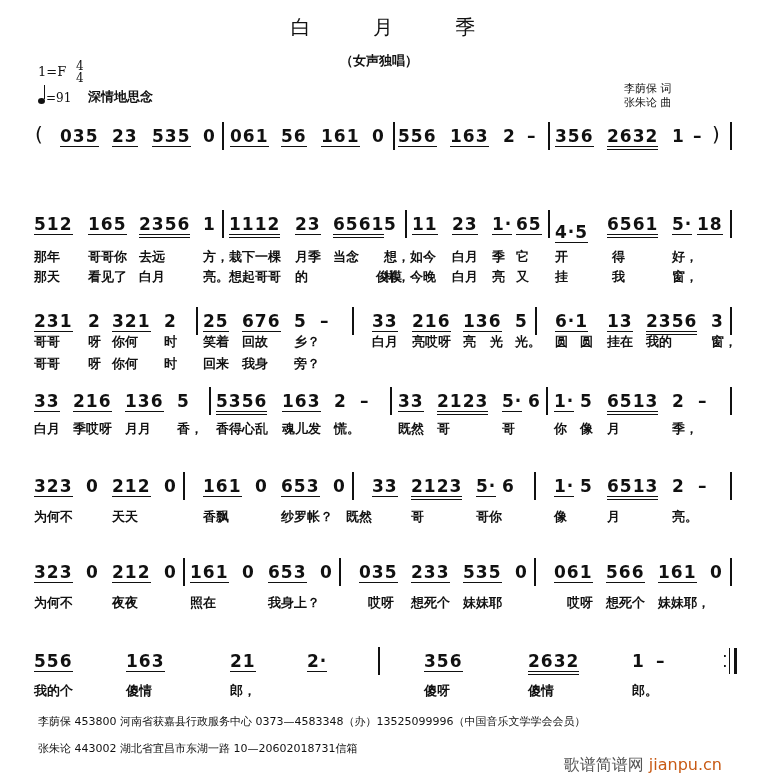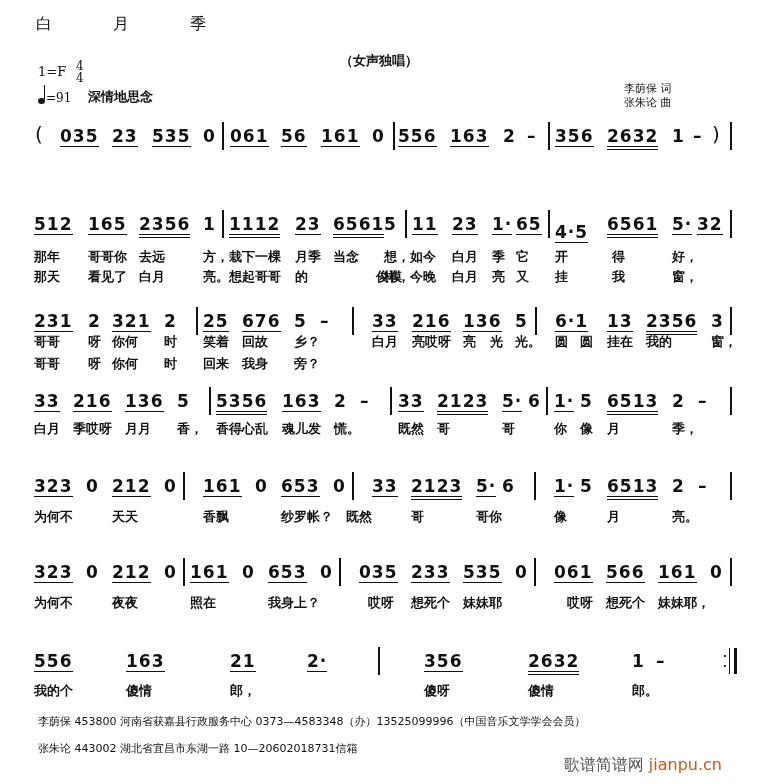--- a/index.html
+++ b/index.html
@@ -1,18 +1,18 @@
 <!DOCTYPE html>
 <html><head>
 <meta charset="utf-8">
 <style>
   html,body{margin:0;padding:0;background:#fff;}
   body{width:758px;height:784px;position:relative;overflow:hidden;font-family:"DejaVu Sans",sans-serif;color:#111;}
   .abs{position:absolute;}
-  .title{left:0;width:758px;top:14px;text-align:left;font-family:"DejaVu Serif",serif;font-size:16px;letter-spacing:28px;padding-left:36px;box-sizing:border-box;}
+  .title{left:0;width:758px;top:14px;text-align:center;font-family:"DejaVu Serif",serif;font-size:20px;letter-spacing:28px;padding-left:36px;box-sizing:border-box;}
   .subtitle{left:0;width:758px;top:52px;text-align:center;font-size:13px;font-weight:bold;}
   .key{left:38px;top:64px;font-family:"DejaVu Serif",serif;font-size:13px;}
   .timesig{left:76px;top:60px;font-family:"DejaVu Serif",serif;font-size:12px;line-height:12px;text-align:center;}
   .tempo{left:38px;top:88px;font-size:12px;font-family:"DejaVu Serif",serif;}
   .tempo .noteh{display:inline-block;width:7px;height:6px;background:#111;border-radius:50%;position:relative;top:2px;}
   .tempo .stem{display:inline-block;width:1px;height:14px;background:#111;position:relative;left:-1px;top:-3px;}
   .mood{left:88px;top:88px;font-size:13px;font-weight:bold;}
   .credits{left:624px;top:82px;font-size:11px;line-height:14px;}
   .row{left:0;width:758px;height:34px;}
   .note{position:absolute;font-size:17px;font-weight:bold;font-family:"DejaVu Sans",sans-serif;top:6px;white-space:nowrap;letter-spacing:1px;}
@@ -78,21 +78,21 @@
       <span class="note" style="left: 295px;"><span class="u1">23</span></span>
       <span class="note" style="left: 333px;"><span class="u2">6561</span></span>
       <span class="note" style="left: 384px;"><span>5</span></span>
       <span class="note" style="left: 412px;"><span class="u1">11</span></span>
       <span class="note" style="left: 452px;"><span class="u1">23</span></span>
       <span class="note" style="left: 492px;"><span class="u1">1·</span></span>
       <span class="note" style="left: 516px;"><span class="u1">65</span></span>
       <span class="note" style="left: 555px; margin-top: 8px;"><span class="u1">4·5</span></span>
       <span class="note" style="left: 607px;"><span class="u2">6561</span></span>
       <span class="note" style="left: 672px;"><span class="u1">5·</span></span>
-      <span class="note" style="left: 697px;"><span class="u1">32</span></span>
+      <span class="note" style="left: 697px;"><span class="u1">18</span></span>
       <div class="bar" style="left: 222px;"></div>
       <div class="bar" style="left: 405px;"></div>
       <div class="bar" style="left: 548px;"></div>
       <div class="bar" style="left: 730px;"></div>
     </div>
     <span class="lyr abs" style="left: 34px; top: 248px;">那年</span>
     <span class="lyr abs" style="left: 88px; top: 248px;">哥哥你</span>
     <span class="lyr abs" style="left: 139px; top: 248px;">去远</span>
     <span class="lyr abs" style="left: 203px; top: 248px;">方，栽下一棵</span>
     <span class="lyr abs" style="left: 295px; top: 248px;">月季</span>

